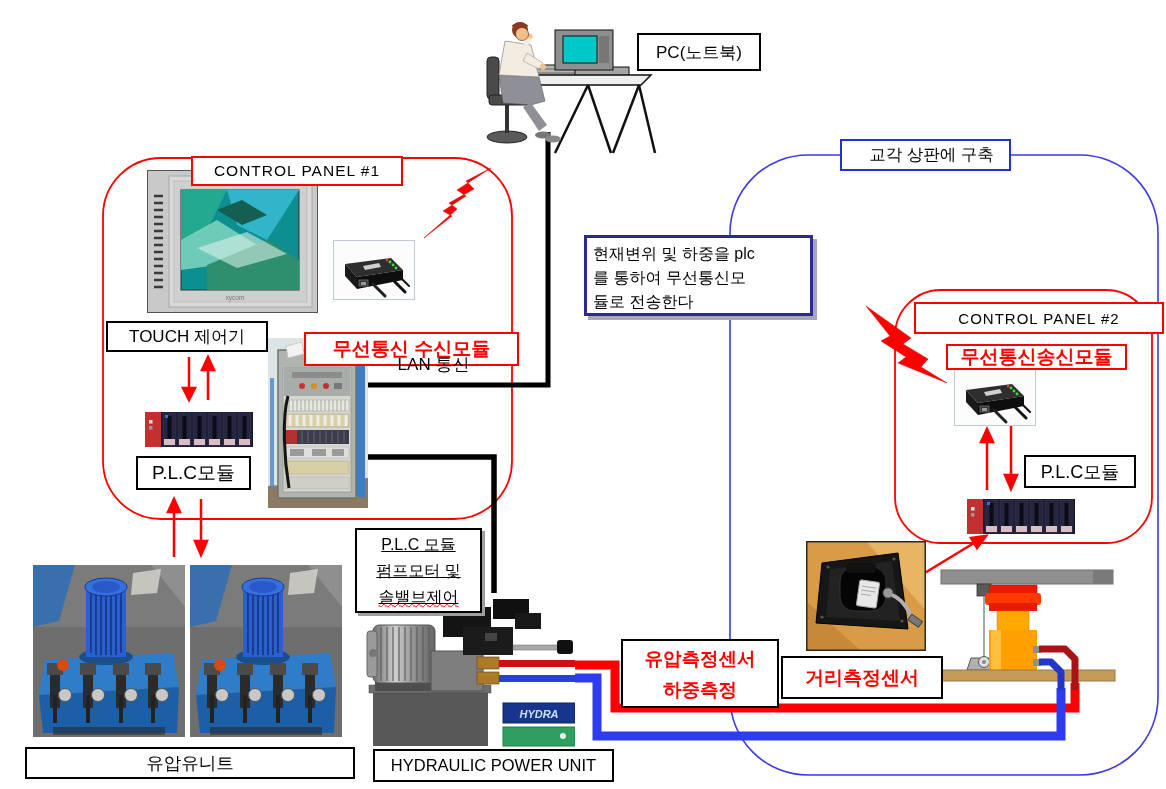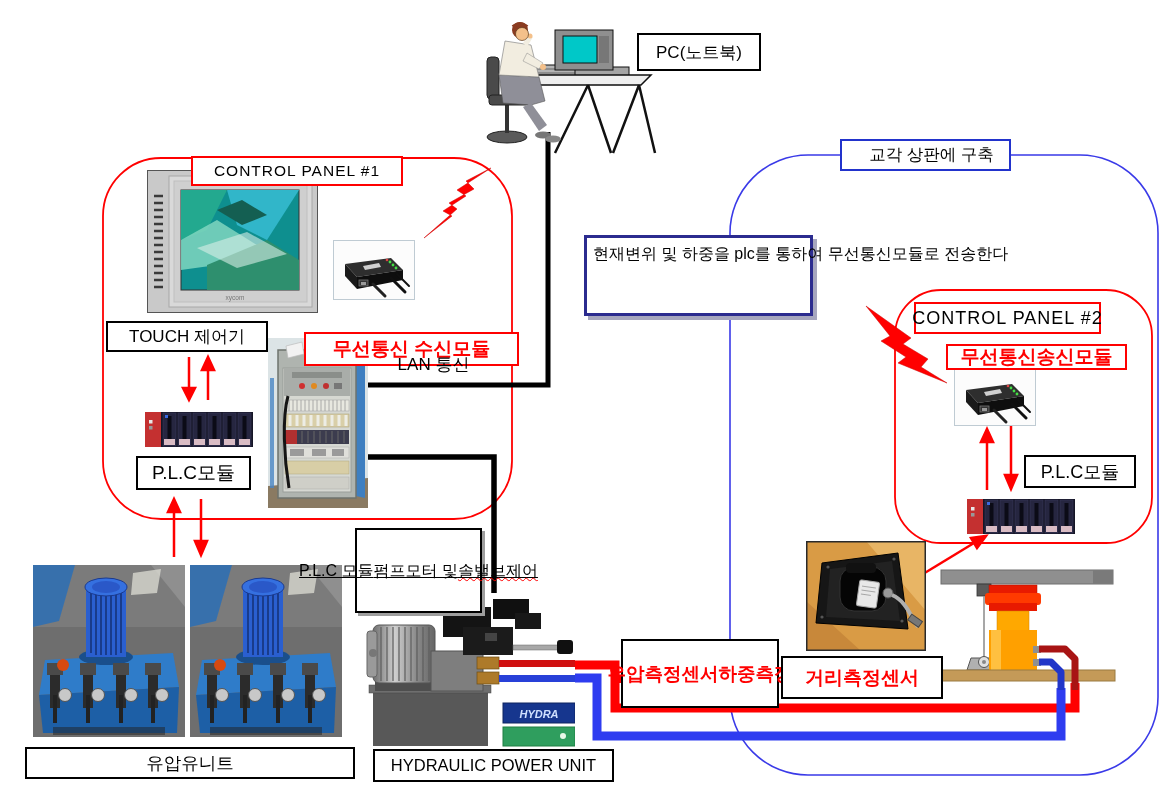--- a/index.html
+++ b/index.html
@@ -7,21 +7,21 @@
           font-family:"Liberation Sans","DejaVu Sans",sans-serif;}
   #overlay{position:absolute;left:0;top:0;z-index:10;}
   .art{position:absolute;z-index:20;line-height:0;}
   .lbl{position:absolute;background:#ffffff;border:2px solid #000;display:flex;
        align-items:center;justify-content:center;color:#000;z-index:30;
        box-sizing:border-box;white-space:nowrap;text-align:right;}
   .red-border{border-color:#ff0000;margin-top:28px;}
   .blue-border{border-color:#2233cc;padding-left:12px;}
   .red-text{color:#ff0000;font-weight:bold;}
   .plain{border:none;background:transparent;}
-  .col{flex-direction:row;}
+  .col{flex-direction:column;}
   .note{align-items:flex-start;justify-content:flex-start;text-align:left;
         padding:4px 6px;border:3px solid #2B2B8F;box-shadow:4px 4px 0 #A6A6BE;}
   .shadowed{box-shadow:3px 3px 0 #9e9e9e;text-decoration:underline;}
   .wavy{text-decoration:underline wavy #ff0000;text-decoration-thickness:1px;}
 </style>
 </head>
 <body>
 
 <div id="canvas">
 
@@ -380,21 +380,21 @@
   <div class="lbl" style="left:373px;top:749px;width:241px;height:33px;font-size:16.5px">HYDRAULIC POWER UNIT</div>
 
   <div class="lbl col note" style="left:584px;top:235px;width:229px;height:81px;font-size:16px;line-height:24px">
     <span>현재변위 및 하중을 plc</span>
     <span>를 통하여 무선통신모</span>
     <span>듈로 전송한다</span>
   </div>
 
   <div class="lbl blue-border" style="left:840px;top:139px;width:171px;height:32px;font-size:16.5px">교각 상판에 구축</div>
 
-  <div class="lbl red-border" style="left:914px;top:274px;width:187px;height:32px;font-size:18px;letter-spacing:1px">CONTROL PANEL #2</div>
+  <div class="lbl red-border" style="left:914px;top:274px;width:250px;height:32px;font-size:15px;letter-spacing:1px">CONTROL PANEL #2</div>
 
   <div class="lbl red-border red-text" style="left:946px;top:316px;width:181px;height:26px;font-size:19px">무선통신송신모듈</div>
 
   <div class="lbl" style="left:1024px;top:455px;width:112px;height:33px;font-size:18px">P.L.C모듈</div>
 
   <div class="lbl col red-text" style="left:621px;top:639px;width:158px;height:69px;font-size:18.5px;line-height:31px">
     <span>유압측정센서</span>
     <span>하중측정</span>
   </div>
 

